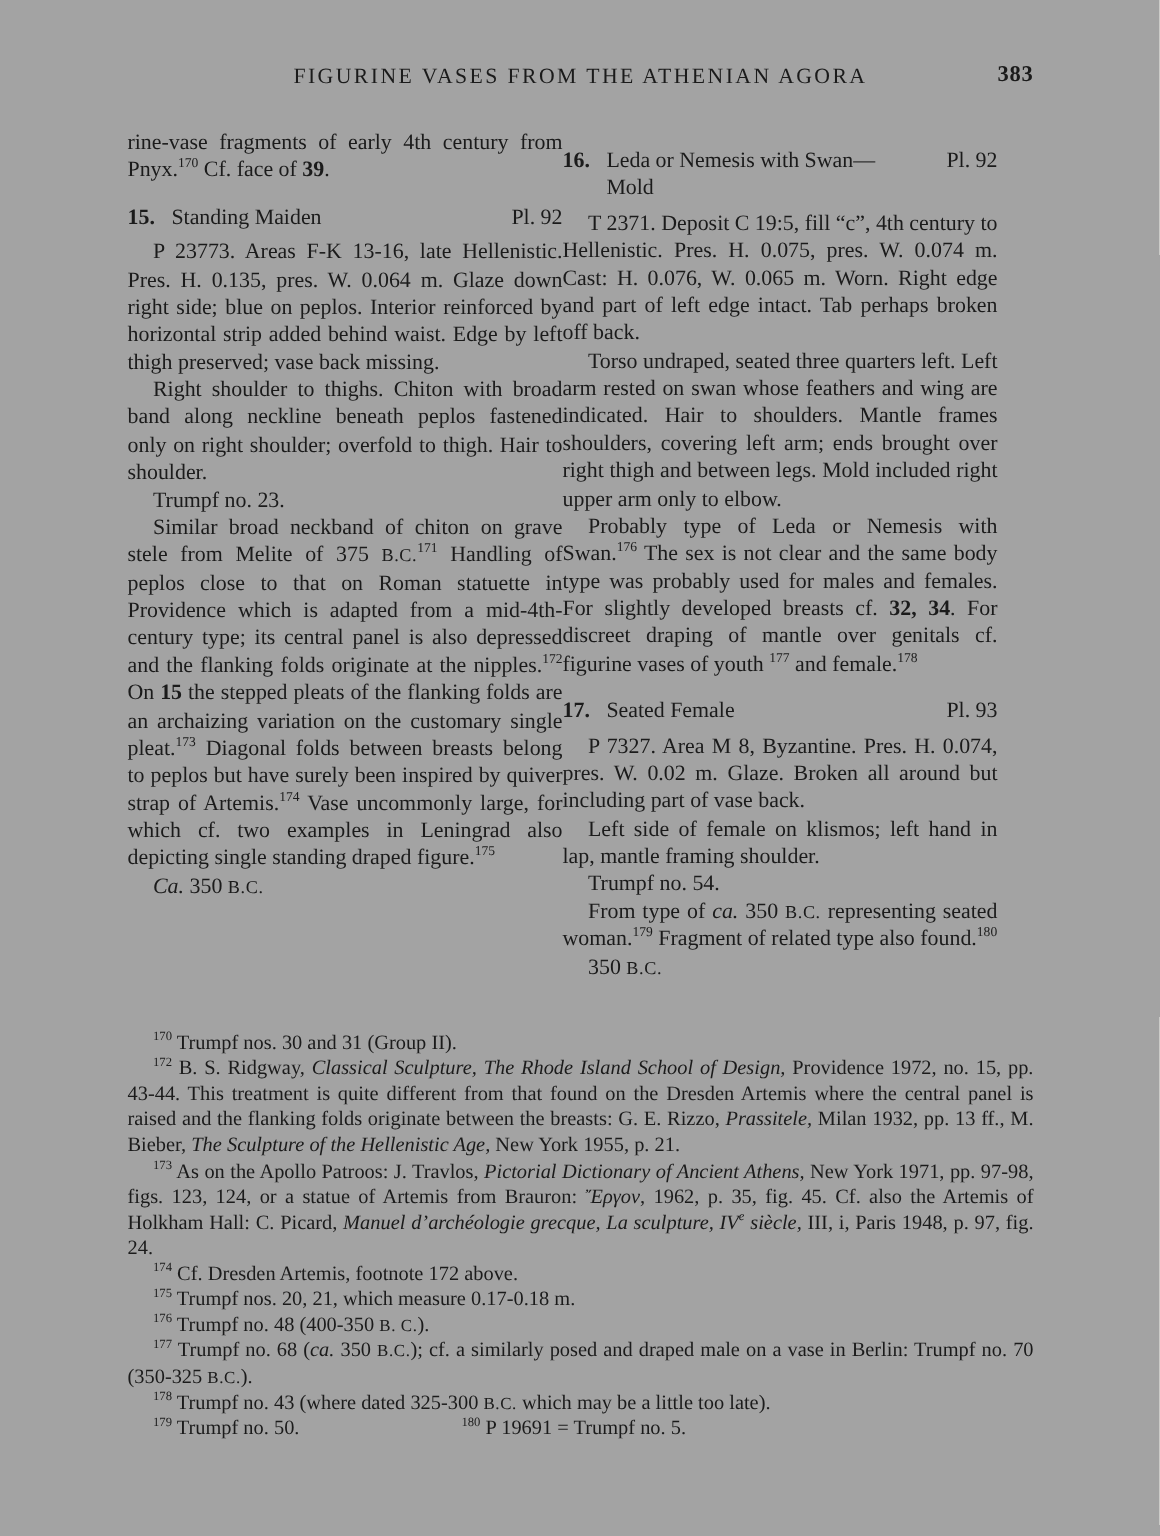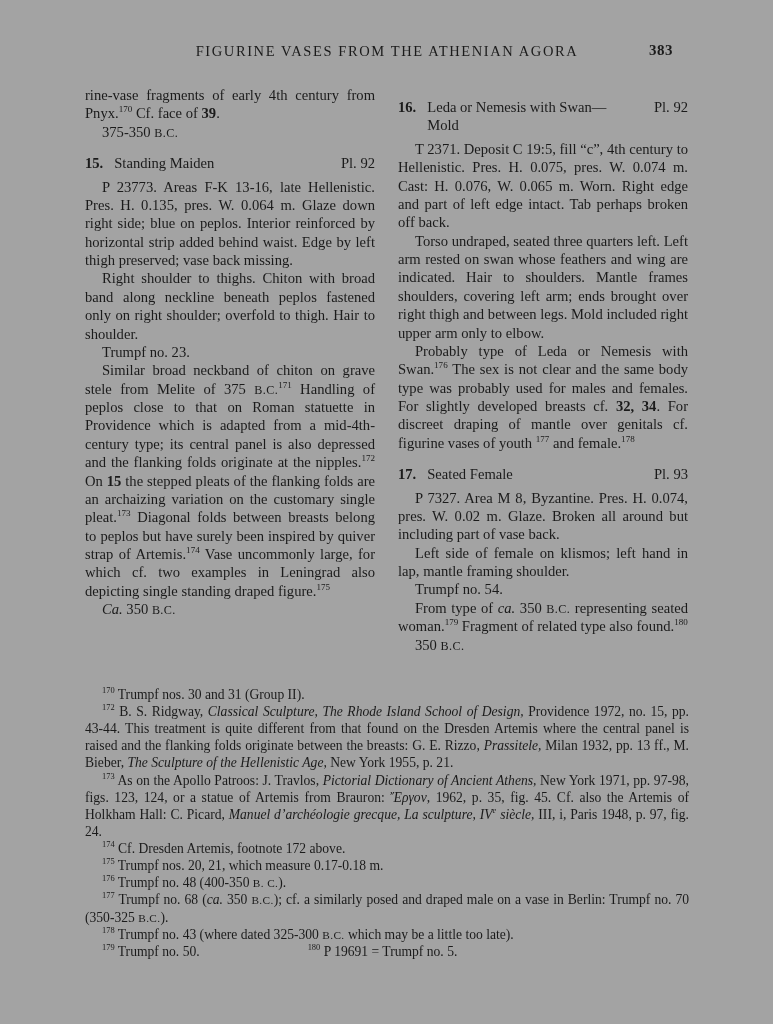--- a/index.html
+++ b/index.html
@@ -22,29 +22,28 @@
   }
   .running-title {
     display: inline-block;
     font-size: 14.5px;
     font-weight: normal;
     letter-spacing: 1.6px;
     white-space: nowrap;
   }
   .page-number {
     position: absolute;
-    right: 16px;
+    right: 0;
     top: 0;
     font-weight: bold;
     font-size: 15px;
     letter-spacing: 0.5px;
   }
   .columns {
     display: flex;
-    gap: 23px;
   }
   .column {
     width: 290px;
     font-size: 14.6px;
     line-height: 1.26;
     text-align: justify;
   }
   .para { text-indent: 17px; }
   .para.noindent { text-indent: 0; }
   .entry-heading {
@@ -80,21 +79,20 @@
 <div class="page">
 
   <header class="page-header">
     <h1 class="running-title">FIGURINE VASES FROM THE ATHENIAN AGORA</h1>
     <span class="page-number">383</span>
   </header>
 
   <main class="columns">
     <section class="column">
         <p class="para noindent"><span>rine-vase fragments of early 4th century from Pnyx.</span><sup>170</sup><span> Cf. face of </span><span class="b">39</span><span>.</span></p>
-        <p class="para"><span>375-350 </span><span class="sc">B.C.</span></p>
         <div class="entry-heading">
           <span class="entry-num">15.</span>
           <span class="entry-title">Standing Maiden</span>
           <span class="entry-plate">Pl. 92</span>
         </div>
         <p class="para"><span>P 23773. Areas F-K 13-16, late Hellenistic. Pres. H. 0.135, pres. W. 0.064 m. Glaze down right side; blue on peplos. Interior reinforced by horizontal strip added behind waist. Edge by left thigh preserved; vase back missing.</span></p>
         <p class="para"><span>Right shoulder to thighs. Chiton with broad band along neckline beneath peplos fastened only on right shoulder; overfold to thigh. Hair to shoulder.</span></p>
         <p class="para"><span>Trumpf no. 23.</span></p>
         <p class="para"><span>Similar broad neckband of chiton on grave stele from Melite of 375 </span><span class="sc">B.C.</span><sup>171</sup><span> Handling of peplos close to that on Roman statuette in Providence which is adapted from a mid-4th-century type; its central panel is also depressed and the flanking folds originate at the nipples.</span><sup>172</sup><span> On </span><span class="b">15</span><span> the stepped pleats of the flanking folds are an archaizing variation on the customary single pleat.</span><sup>173</sup><span> Diagonal folds between breasts belong to peplos but have surely been inspired by quiver strap of Artemis.</span><sup>174</sup><span> Vase uncommonly large, for which cf. two examples in Leningrad also depicting single standing draped figure.</span><sup>175</sup></p>
         <p class="para"><span class="i">Ca.</span><span> 350 </span><span class="sc">B.C.</span></p>

